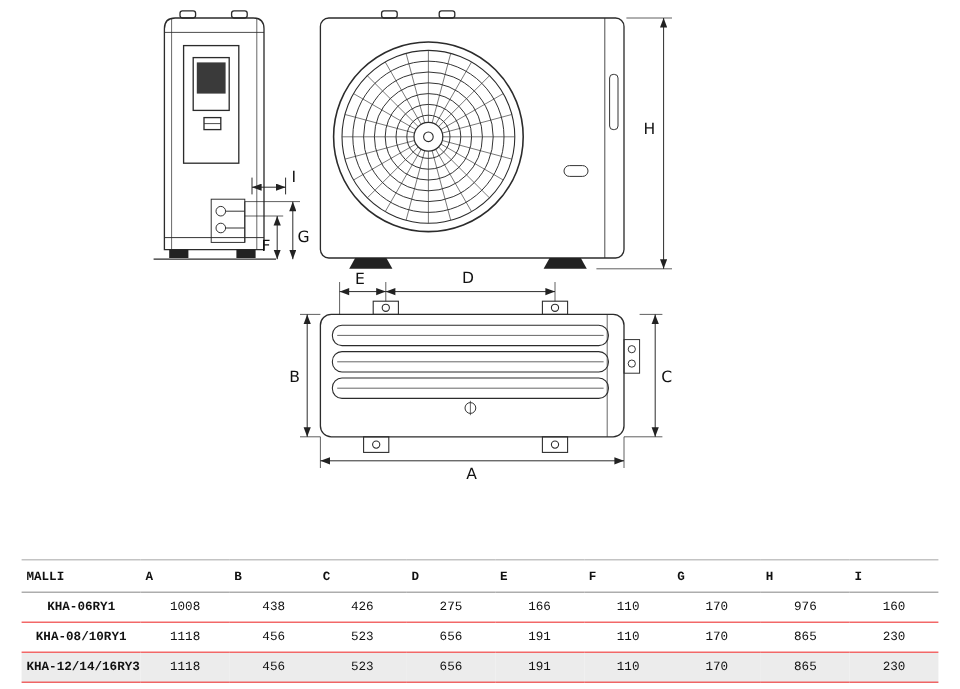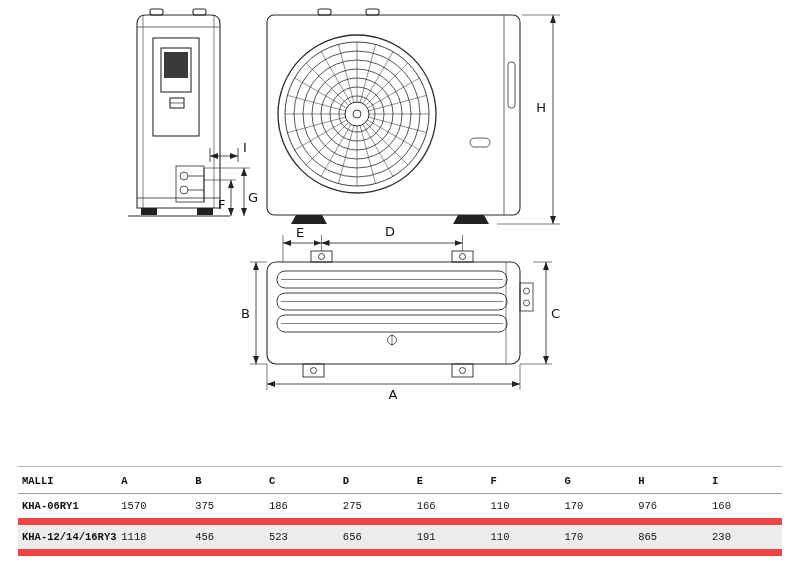--- a/index.html
+++ b/index.html
@@ -5,21 +5,21 @@
   html,body{margin:0;padding:0;background:#fff;}
   body{width:800px;height:574px;overflow:hidden;font-family:"Liberation Sans",sans-serif;color:#111;}
   .page{width:800px;height:574px;position:relative;background:#fff;}
   .diagram{position:absolute;top:0;left:0;width:800px;height:460px;}
   .diagram svg{display:block;}
   .dim-table{position:absolute;top:466px;left:18px;width:764px;border-collapse:collapse;table-layout:fixed;
              font-family:Liberation Mono, monospace;font-size:10.5px;color:#111;}
   .dim-table col.c-model{width:13%;}
   .dim-table th{text-align:left;font-weight:bold;padding:8px 4px 6px 4px;
                 border-top:1px solid #b5b5b5;border-bottom:1px solid #9a9a9a;white-space:nowrap;}
-  .dim-table td{text-align:left;padding:6px 4px;border-bottom:7px solid #ef4444;white-space:nowrap;}
+  .dim-table td{text-align:center;padding:6px 4px;border-bottom:1px solid #ef4444;white-space:nowrap;}
   .dim-table td.model{font-weight:bold;}
   .dim-table tr.shaded{background:#ececec;}
   text.dim{font-family:"DejaVu Sans",sans-serif;font-size:13px;fill:#111;}
 </style>
 </head>
 <body>
 
 <div class="page">
 
   <div class="diagram">
@@ -201,29 +201,41 @@
         <th>E</th>
         <th>F</th>
         <th>G</th>
         <th>H</th>
         <th>I</th>
       </tr>
     </thead>
     <tbody>
       <tr>
         <td class="model">KHA-06RY1</td>
-        <td>1570</td>
-        <td>375</td>
-        <td>186</td>
+        <td>1008</td>
+        <td>438</td>
+        <td>426</td>
         <td>275</td>
         <td>166</td>
         <td>110</td>
         <td>170</td>
         <td>976</td>
         <td>160</td>
+      </tr>
+      <tr>
+        <td class="model">KHA-08/10RY1</td>
+        <td>1118</td>
+        <td>456</td>
+        <td>523</td>
+        <td>656</td>
+        <td>191</td>
+        <td>110</td>
+        <td>170</td>
+        <td>865</td>
+        <td>230</td>
       </tr>
       <tr class="shaded">
         <td class="model">KHA-12/14/16RY3</td>
         <td>1118</td>
         <td>456</td>
         <td>523</td>
         <td>656</td>
         <td>191</td>
         <td>110</td>
         <td>170</td>

